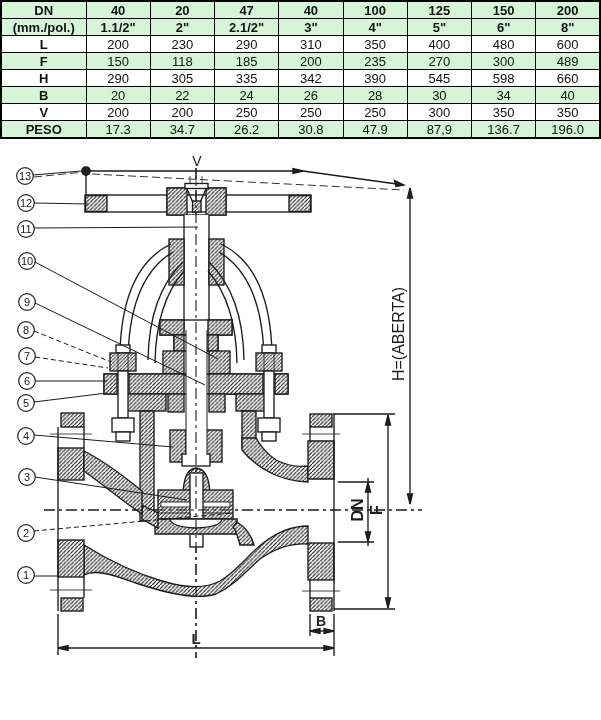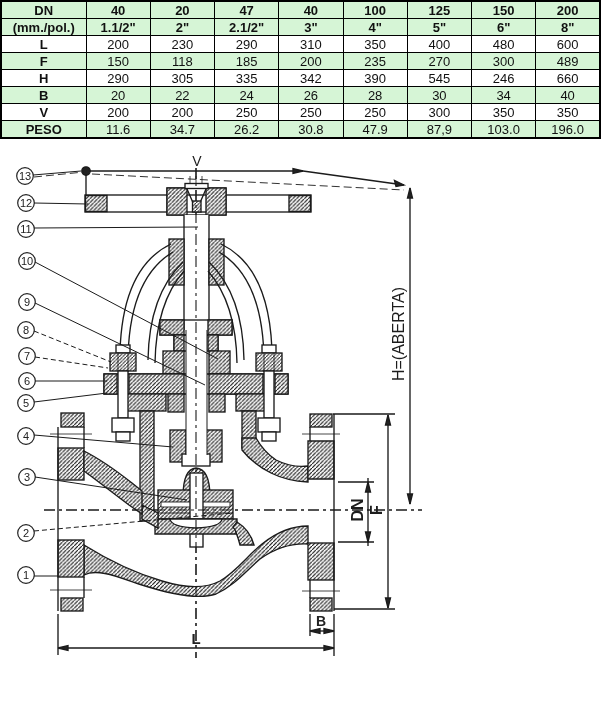--- a/index.html
+++ b/index.html
@@ -74,21 +74,21 @@
       </tr>
 
 <tr class="w">
         <td class="lbl">H</td>
         <td>290</td>
         <td>305</td>
         <td>335</td>
         <td>342</td>
         <td>390</td>
         <td>545</td>
-        <td>246</td>
+        <td>598</td>
         <td>660</td>
       </tr>
 
 <tr class="g">
         <td class="lbl">B</td>
         <td>20</td>
         <td>22</td>
         <td>24</td>
         <td>26</td>
         <td>28</td>
@@ -104,27 +104,27 @@
         <td>250</td>
         <td>250</td>
         <td>250</td>
         <td>300</td>
         <td>350</td>
         <td>350</td>
       </tr>
 
 <tr class="g">
         <td class="lbl">PESO</td>
-        <td>11.6</td>
+        <td>17.3</td>
         <td>34.7</td>
         <td>26.2</td>
         <td>30.8</td>
         <td>47.9</td>
         <td>87,9</td>
-        <td>103.0</td>
+        <td>136.7</td>
         <td>196.0</td>
       </tr>
 </tbody>
   </table>
 
 <svg id="drawing" width="601" height="720" viewBox="0 0 601 720" xmlns="http://www.w3.org/2000/svg">
 <defs>
 <pattern id="h" patternUnits="userSpaceOnUse" width="3.9" height="3.9">
   <rect width="3.9" height="3.9" fill="white"></rect>
   <path d="M-1,4.9 L4.9,-1" stroke="#191919" stroke-width="1.2" fill="none"></path>

